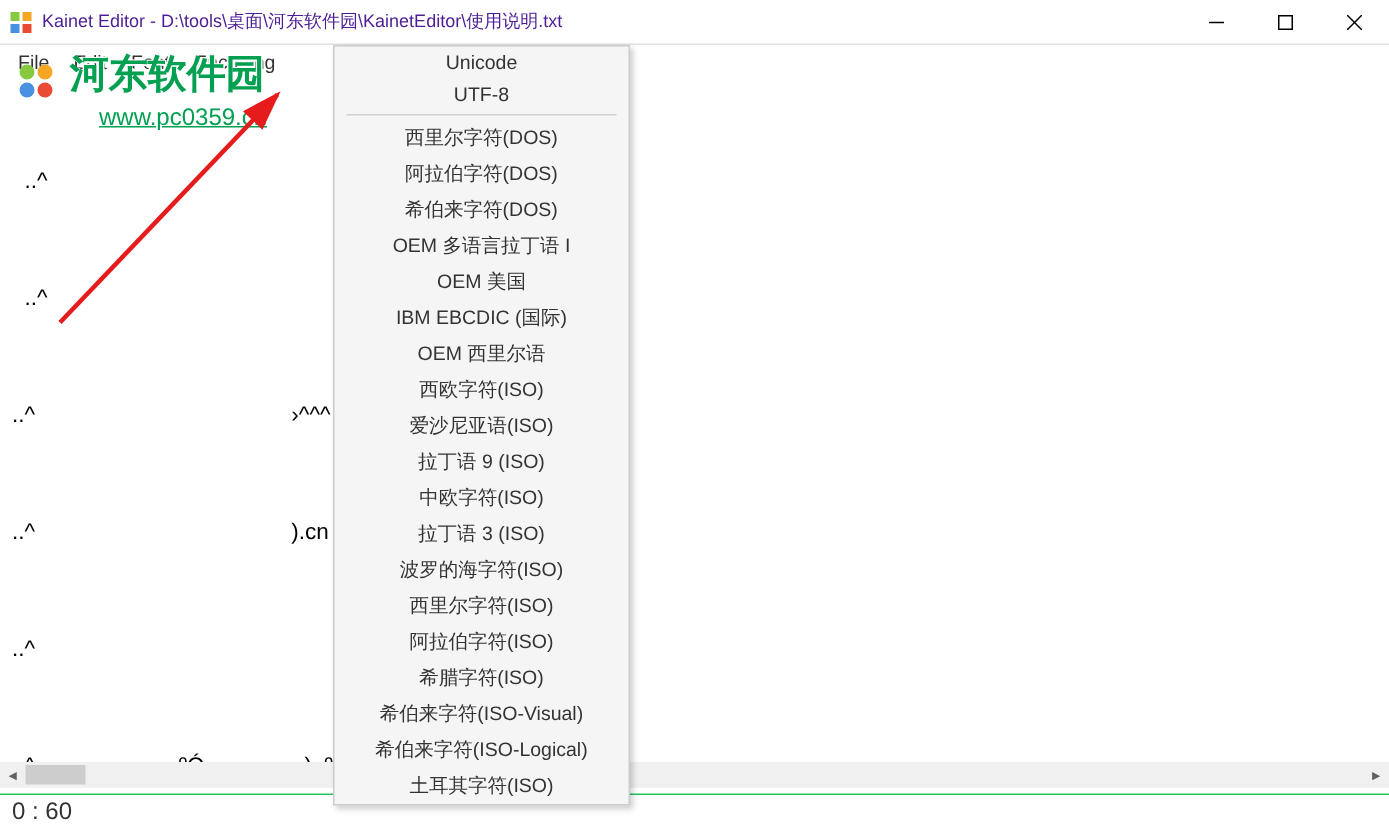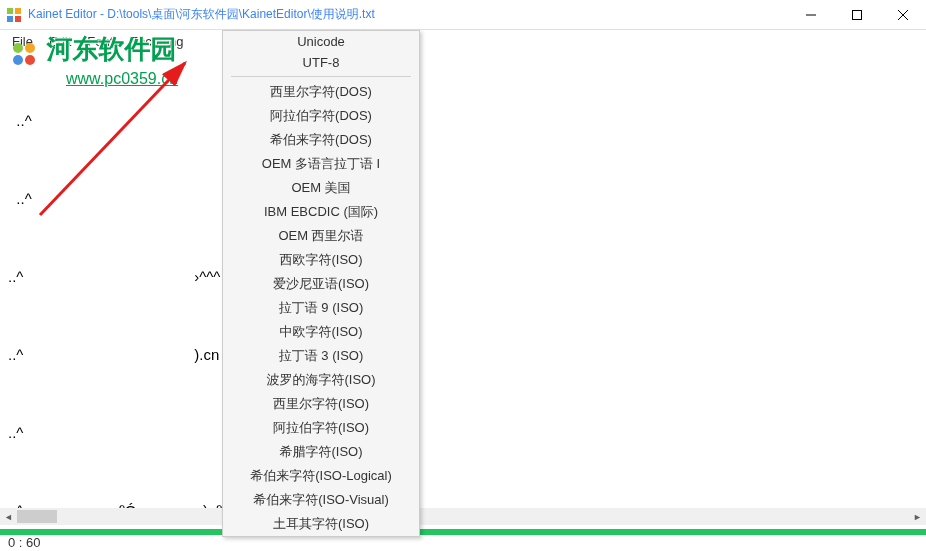--- a/index.html
+++ b/index.html
@@ -1,21 +1,21 @@
 <!DOCTYPE html>
 <html><head>
 <meta charset="utf-8">
 <style>
 * { margin: 0; padding: 0; box-sizing: border-box; font-family: "Segoe UI", "Microsoft YaHei", sans-serif; }
 body { width: 926px; height: 551px; overflow: hidden; background: #fff; position: relative; }
 
 .titlebar { height: 30px; background: #fff; display: flex; align-items: center; border-bottom: 1px solid #e0e0e0; }
 .titlebar-icon { width: 16px; height: 16px; margin: 0 6px; }
 .titlebar-icon svg { width: 16px; height: 16px; }
-.title-text { font-size: 12px; color: #3b82f6; flex: 0 0 auto; text-align: right; }
+.title-text { font-size: 12px; color: #4c1d95; flex: 0 0 auto; text-align: right; }
 .titlebar-spacer { flex: 1; }
 .win-btn { width: 46px; height: 30px; display: flex; align-items: center; justify-content: center; font-size: 10px; color: #000; }
 
 .menubar { height: 22px; display: flex; align-items: center; padding: 0 4px; font-size: 13px; }
 .menu-item { padding: 2px 8px; color: #333; }
 
 .content { position: absolute; top: 52px; left: 0; right: 0; bottom: 22px; overflow: hidden; }
 .text-area { position: absolute; inset: 0; padding: 4px 8px; font-size: 15px; line-height: 26px; color: #000; white-space: pre; overflow: hidden; }
 .text-line { height: 26px; overflow: hidden; }
 
@@ -28,21 +28,21 @@
 
 .dropdown { position: absolute; top: 30px; left: 222px; width: 198px; background: #f5f5f5; border: 1px solid #ccc; box-shadow: 2px 2px 4px rgba(0,0,0,.2); z-index: 10; font-size: 13px; max-height: 520px; overflow: hidden; text-align: center; }
 .dd-item { padding: 3px 14px; color: #333; }
 .dd-sep { height: 1px; background: #d0d0d0; margin: 3px 8px; }
 
 .scrollbar-h { position: absolute; bottom: 4px; left: 0; right: 0; height: 17px; background: #f0f0f0; display: flex; }
 .sb-btn { width: 17px; height: 17px; background: #f0f0f0; display: flex; align-items: center; justify-content: center; font-size: 9px; color: #606060; }
 .sb-track { flex: 1; background: #f0f0f0; position: relative; }
 .sb-thumb { position: absolute; left: 0; top: 2px; bottom: 2px; width: 40px; background: #cdcdcd; }
 
-.statusbar { position: absolute; bottom: 0; left: 0; right: 0; height: 22px; display: flex; align-items: flex-start; padding: 0 8px; font-size: 13px; color: #333; background: #fff; border-top: 6px solid #22c55e; }
+.statusbar { position: absolute; bottom: 0; left: 0; right: 0; height: 22px; display: flex; align-items: flex-end; padding: 0 8px; font-size: 16px; color: #333; background: #fff; border-top: 1px solid #22c55e; }
 </style>
 </head>
 <body>
 
 <div class="titlebar">
   <span class="titlebar-icon">
     <svg viewBox="0 0 16 16">
         <rect x="1" y="1" width="6" height="6" fill="#87c940"></rect>
         <rect x="9" y="1" width="6" height="6" fill="#f5a623"></rect>
         <rect x="1" y="9" width="6" height="6" fill="#4a90e2"></rect>
@@ -144,21 +144,21 @@
   <div class="dd-item">OEM 西里尔语</div>
   <div class="dd-item">西欧字符(ISO)</div>
   <div class="dd-item">爱沙尼亚语(ISO)</div>
   <div class="dd-item">拉丁语 9 (ISO)</div>
   <div class="dd-item">中欧字符(ISO)</div>
   <div class="dd-item">拉丁语 3 (ISO)</div>
   <div class="dd-item">波罗的海字符(ISO)</div>
   <div class="dd-item">西里尔字符(ISO)</div>
   <div class="dd-item">阿拉伯字符(ISO)</div>
   <div class="dd-item">希腊字符(ISO)</div>
+  <div class="dd-item">希伯来字符(ISO-Visual)</div>
   <div class="dd-item">希伯来字符(ISO-Logical)</div>
-  <div class="dd-item">希伯来字符(ISO-Visual)</div>
   <div class="dd-item">土耳其字符(ISO)</div>
 
 </div>
 
 <div class="statusbar">
   <span>0 : 60</span>
 </div>
 
 </body></html>

